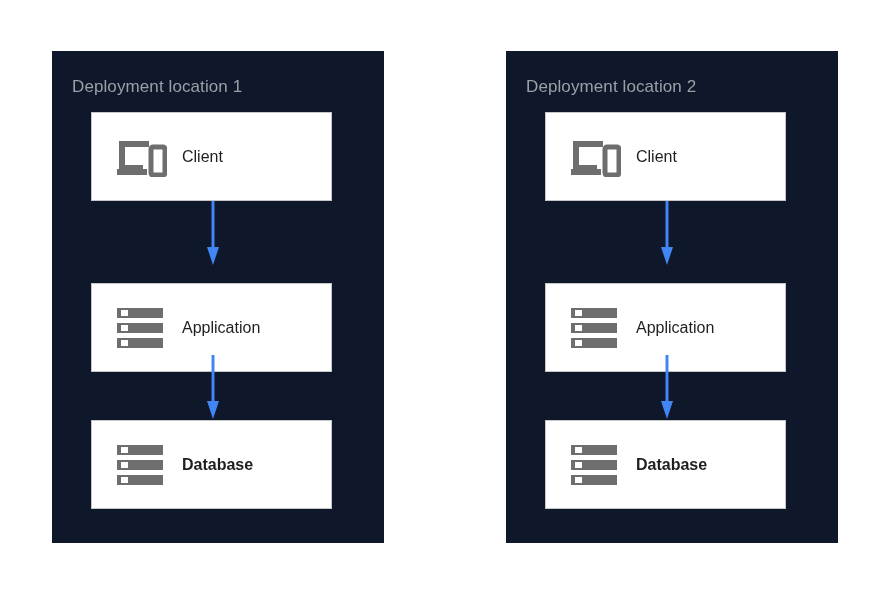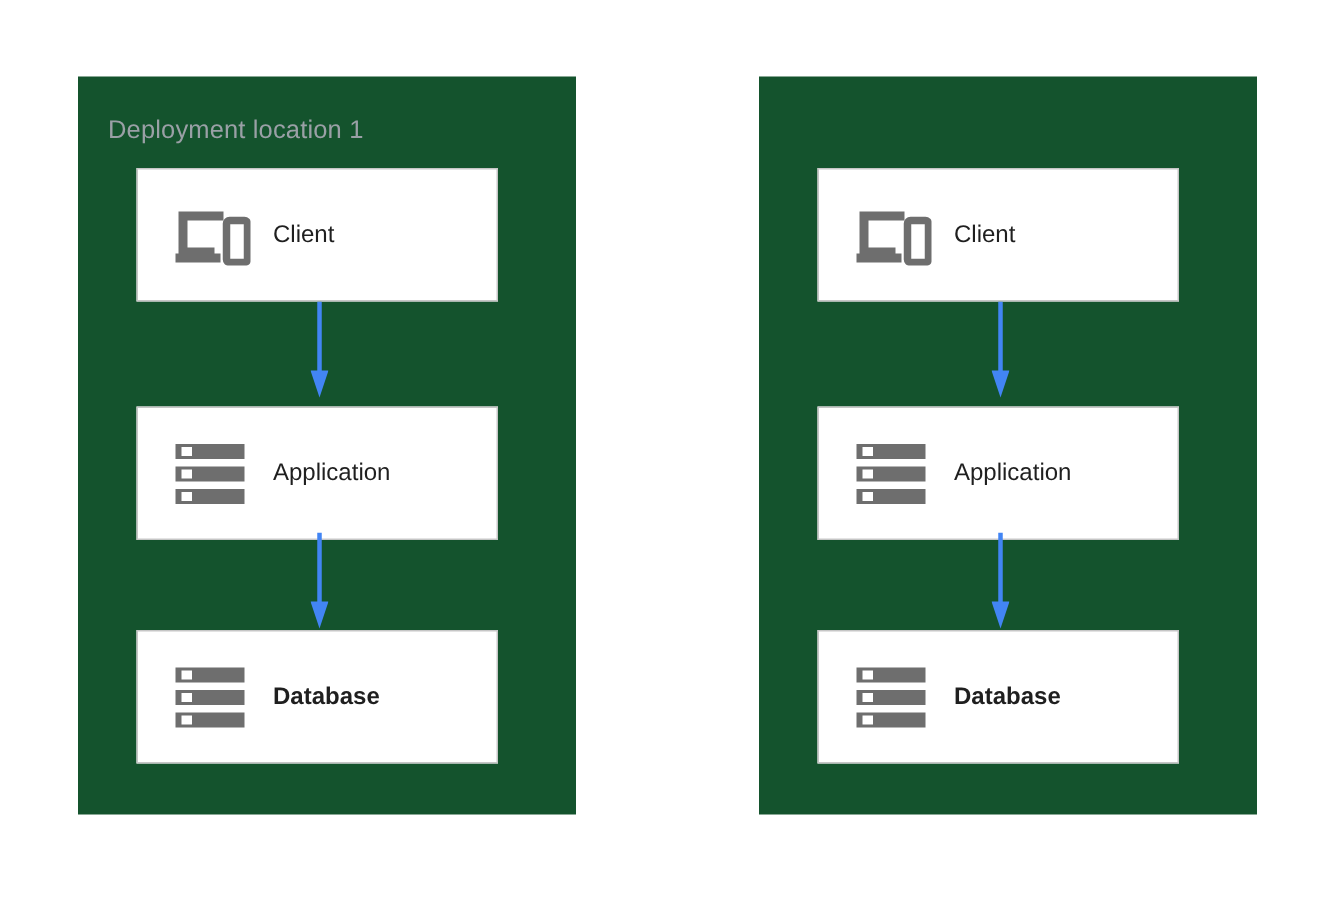--- a/index.html
+++ b/index.html
@@ -18,21 +18,21 @@
     width: 890px;
     height: 608px;
   }
 
   
   .panel {
     position: absolute;
     top: 51px;
     width: 332px;
     height: 492px;
-    background: #14532d;
+    background: #0f172a;
   }
   .panel.loc1 { left: 52px; }
   .panel.loc2 { left: 506px; }
 
   .panel-label {
     position: absolute;
     left: 20px;
     top: 26px;
     font-size: 17px;
     color: #9aa0a6;
@@ -46,21 +46,21 @@
     left: 39px;
     width: 241px;
     height: 89px;
     background: #ffffff;
     border: 1px solid #c6c6c6;
     box-sizing: border-box;
     display: flex;
     align-items: center;
   }
   .node.client      { top: 61px; }
-  .node.application { top: 220px; }
+  .node.application { top: 232px; }
   .node.database    { top: 369px; font-weight: bold; }
 
   .node-icon {
     width: 54px;
     height: 46px;
     margin-left: 22px;
     margin-right: 14px;
     flex: 0 0 auto;
     display: flex;
     align-items: center;
@@ -143,20 +143,21 @@
           <rect x="6" y="34" width="7" height="6" fill="#FFFFFF"></rect>
         </svg>
       </span>
       <span class="node-label">Database</span>
     </div>
 
   </div>
 
   <div class="panel loc2">
 
+    <div class="panel-label">Deployment location 2</div>
 
     <div class="node client">
       <span class="node-icon">
         <svg width="52" height="40" viewBox="0 0 52 40" aria-hidden="true">
           <path d="M4 4 H34 V10 H10 V28 H28 V34 H4 Z" fill="#6E6E6E"></path>
           <rect x="2" y="32" width="30" height="6" fill="#6E6E6E"></rect>
           <rect x="36" y="10" width="14" height="28" rx="2" fill="none" stroke="#6E6E6E" stroke-width="5"></rect>
         </svg>
       </span>
       <span class="node-label">Client</span>

